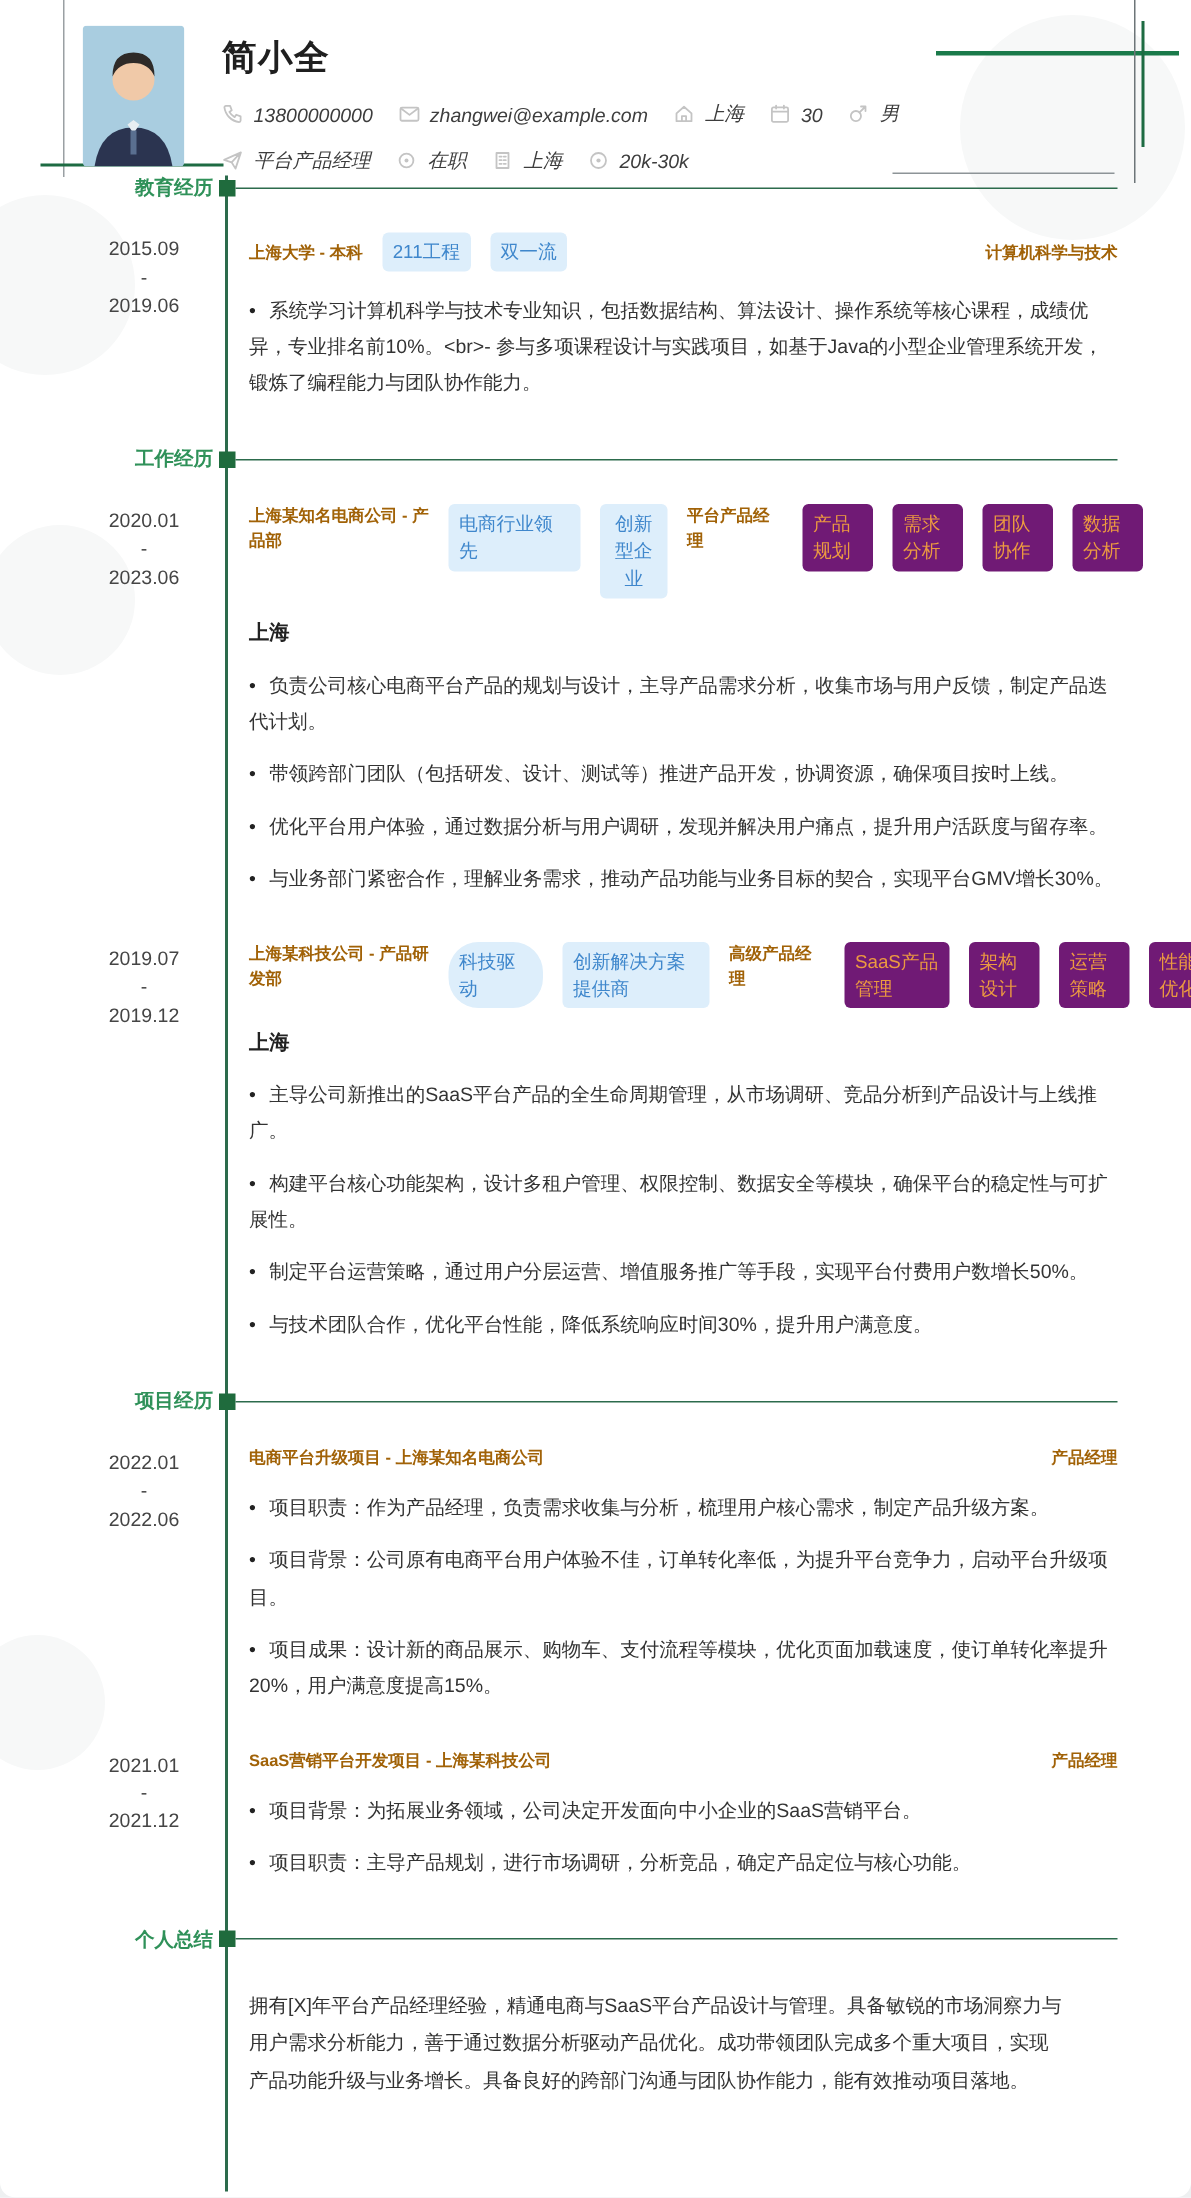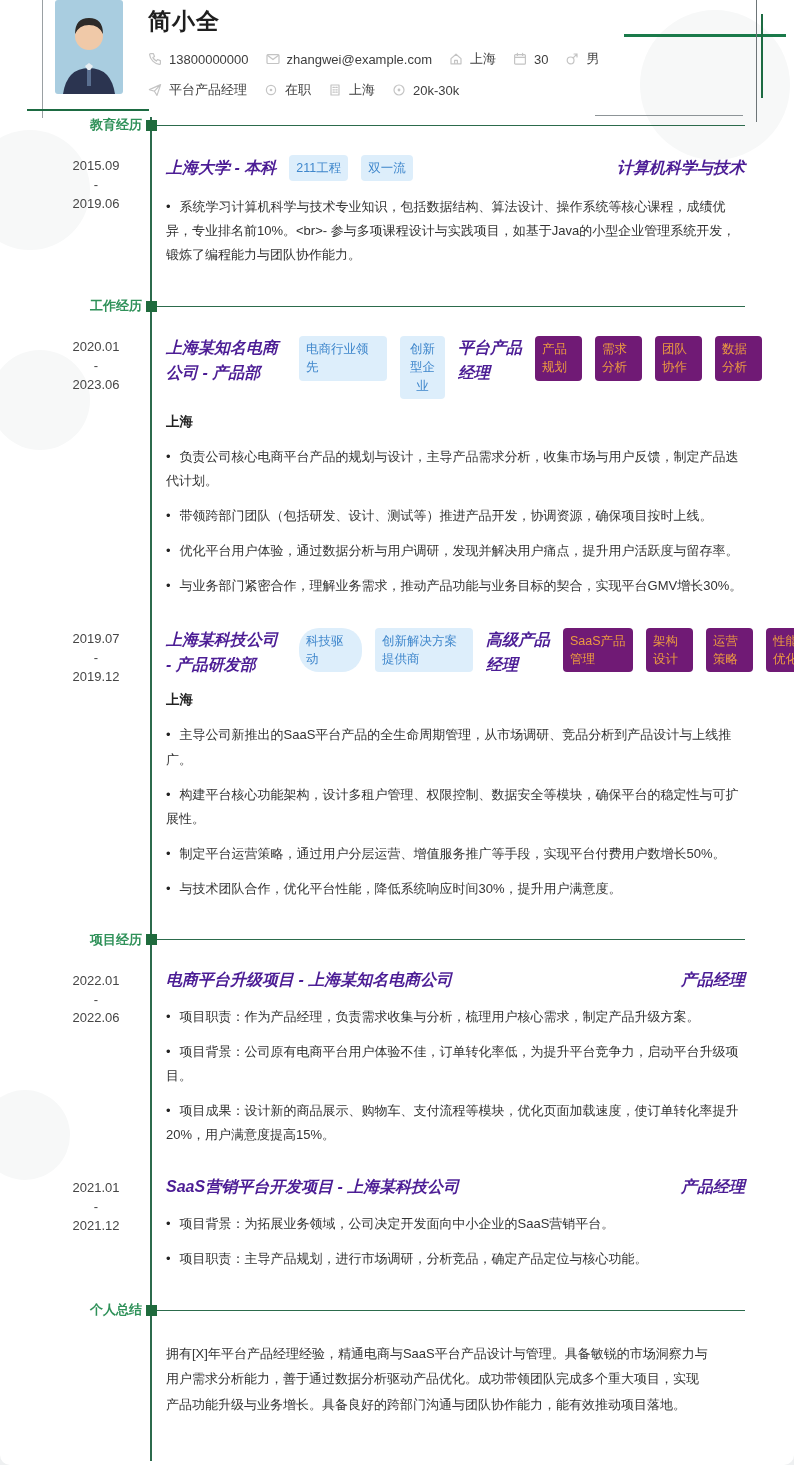--- a/index.html
+++ b/index.html
@@ -17,46 +17,46 @@
   
   .dec{position:absolute;z-index:1;}
   .tl-vgray{left:42px;top:0;width:1px;height:118px;background:#9aa0a3;}
   .tl-hgreen{left:27px;top:109px;width:122px;height:2px;background:#1d6b42;}
   .tr-hgreen{left:624px;top:34px;width:162px;height:3px;background:#16714278;background:#1a7a4a;}
   .tr-vgray{left:756px;top:0;width:1px;height:122px;background:#6d7578;}
   .tr-vgreen{left:761px;top:14px;width:2px;height:84px;background:#1d6b42;}
   .tr-hgray{left:595px;top:115px;width:148px;height:1px;background:#8d9497;}
 
   
-  .header{position:relative;z-index:2;display:flex;padding:0 0 0 55px;height:112px;}
+  .header{position:relative;z-index:2;display:flex;padding:17px 0 0 55px;height:112px;}
   .photo{width:68px;height:94px;border-radius:3px;overflow:hidden;flex:0 0 auto;}
   .head-right{margin-left:25px;padding-top:4px;}
   .name{font-size:23px;font-weight:700;color:#1f1f1f;margin:2px 0 0 0;letter-spacing:1px;}
-  .crow{display:flex;align-items:center;gap:17px;font-size:13px;color:#3d3d3d;margin-top:13px;}
+  .crow{display:flex;align-items:center;gap:17px;font-size:13px;color:#3d3d3d;margin-top:13px;font-style:italic;}
   .citem{display:flex;align-items:center;gap:7px;white-space:nowrap;}
   .cicon{width:14px;height:14px;flex:0 0 auto;}
   .cicon svg{display:block;}
 
   
   .tl-line{position:absolute;z-index:1;left:150px;top:117px;bottom:4px;width:2px;background:#2c6b4c;}
   main{position:relative;z-index:2;}
   .sec{margin-top:32px;}
   .sec-first{margin-top:6px;}
   .sec-head{display:flex;align-items:center;height:14px;}
   .col-l{width:151px;flex:0 0 auto;}
   .sec-label{font-size:13px;font-weight:700;color:#2f9159;text-align:right;padding-right:9px;}
   .dot{width:11px;height:11px;background:#1f6b3d;flex:0 0 auto;margin-left:-5px;}
   .rule{flex:1;height:1px;background:#2c6b4c;margin-right:49px;}
 
   .entry{display:flex;margin-top:23px;}
   .dates{font-size:13px;color:#454545;text-align:center;padding-left:53px;padding-right:12px;line-height:1.45;padding-top:2px;}
   .content{flex:1;padding-left:15px;padding-right:49px;min-width:0;}
 
   .title-row{display:flex;align-items:center;gap:13px;}
-  .bold{font-weight:700;color:#4c1d95;font-size:16px;font-style:italic;}
+  .bold{font-weight:700;color:#a16207;font-size:11px;}
   .right{margin-left:auto;}
   .pill{border-radius:4px;font-size:12.5px;line-height:1.45;padding:4px 7px;text-align:left;flex:0 0 auto;}
   .pill.blue{background:#ddeefb;color:#3f87cc;}
   .pill.orange{background:#701a75;color:#ec9a40;}
   .job-head{display:flex;align-items:flex-start;gap:13px;}
   .company{width:120px;line-height:1.55;flex:0 0 auto;}
   .position{width:64px;line-height:1.55;flex:0 0 auto;}
   .bw1{width:88px;} .bw2{width:45px;text-align:center;} .bw3{width:63px;border-radius:20px;} .bw4{width:98px;}
   .ow{width:47px;} .oww{width:70px;}
   .loc{font-weight:700;color:#222;font-size:13.5px;margin-top:14px;}

